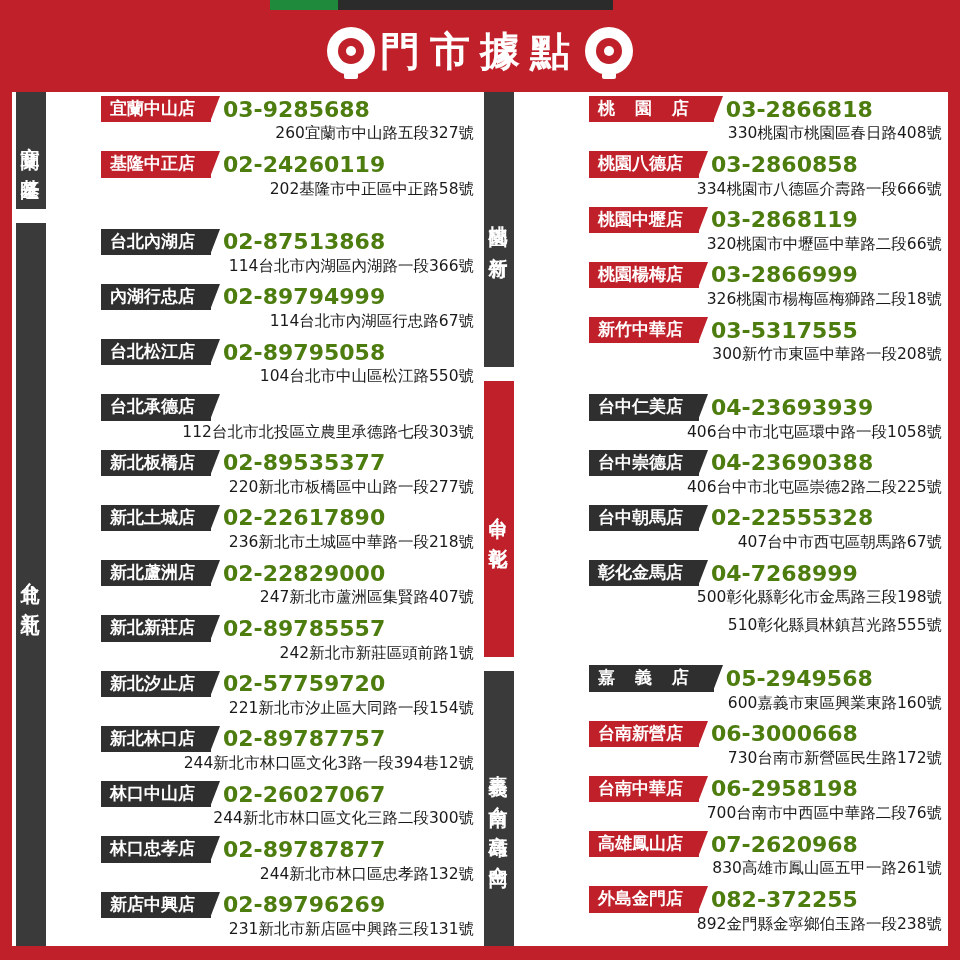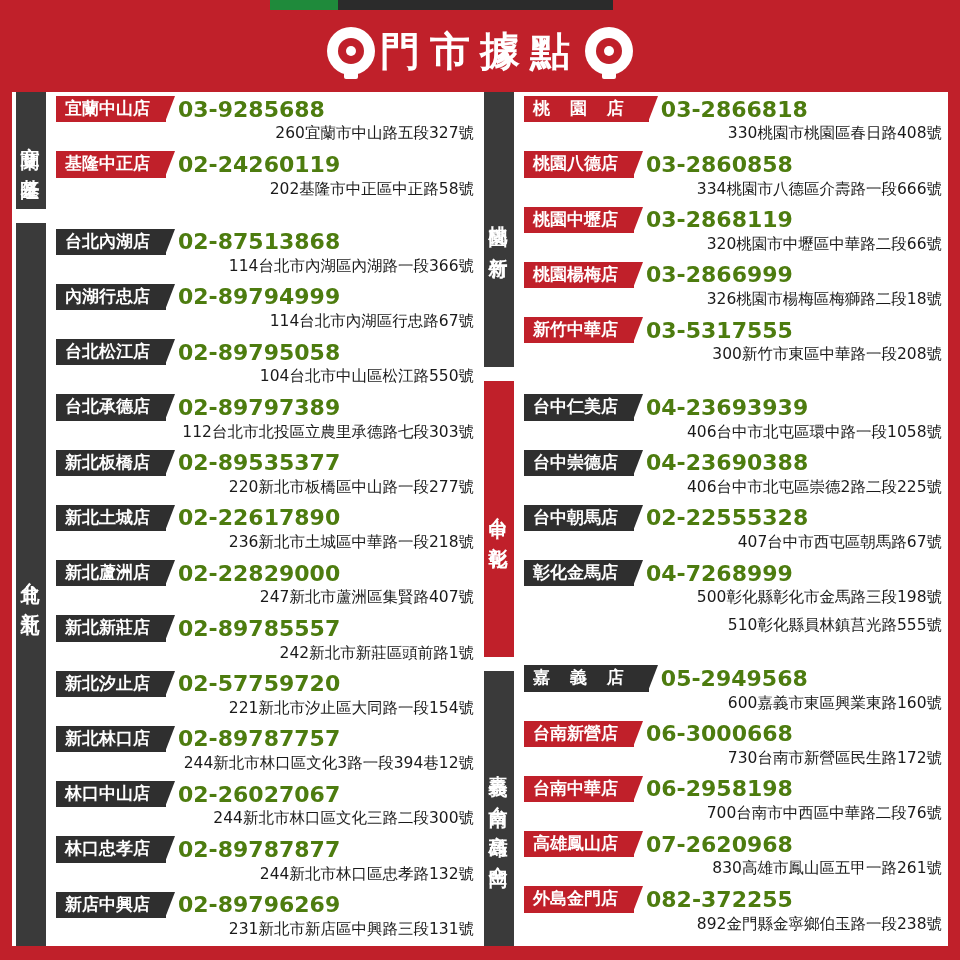--- a/index.html
+++ b/index.html
@@ -53,41 +53,41 @@
     position: absolute; width: 14px; height: 10px; background: #ffffff;
     bottom: -4px; left: 17px; border-radius: 2px;
   }
 
   .body {
     position: absolute; top: 92px; left: 0; right: 0; bottom: 0;
     display: flex;
   }
   .column { display: flex; flex: 1 1 50%; }
   .col-left { padding-left: 4px; }
-  .col-right { padding-left: 4px; }
+  .col-right { padding-left: 4px; gap: 20px; }
 
   
   .regionbar {
     width: 30px;
     color: #ffffff;
     font-size: 19px;
     font-weight: bold;
     writing-mode: vertical-rl;
     text-orientation: upright;
     display: flex; align-items: center; justify-content: center;
     letter-spacing: 3px;
     font-family: "DejaVu Sans", "Liberation Sans", sans-serif;
   }
   .bar-dark { background: #3a3a3a; }
   .bar-red { background: #c0202a; }
 
   .railcol { display: flex; flex-direction: column; width: 30px; }
   .listcol { flex: 1; padding: 4px 6px 0 10px; }
 
-  .group { margin-bottom: 2px; }
+  .group { margin-bottom: 2px; margin-left: 45px; }
   .store { margin-bottom: 7px; }
   .store-top { display: flex; align-items: center; gap: 8px; }
   .tag {
     position: relative;
     background: #2f2f2f;
     color: #ffffff;
     font-size: 17px; font-weight: bold;
     padding: 2px 16px 3px 9px;
     font-family: "DejaVu Sans", "Liberation Sans", sans-serif;
     line-height: 1.25;
@@ -189,21 +189,20 @@
             <div class="store">
               <div class="store-top">
                 <span class="tag">台北松江店</span>
                 <span class="phone">02-89795058</span>
               </div>
               <div class="addr">104台北市中山區松江路550號</div>
             </div>
             <div class="store">
               <div class="store-top">
                 <span class="tag">台北承德店</span>
-                <span class="phone">02-89797389</span>
               </div>
               <div class="addr">112台北市北投區立農里承德路七段303號</div>
             </div>
             <div class="store">
               <div class="store-top">
                 <span class="tag">新北板橋店</span>
                 <span class="phone">02-89535377</span>
               </div>
               <div class="addr">220新北市板橋區中山路一段277號</div>
             </div>

